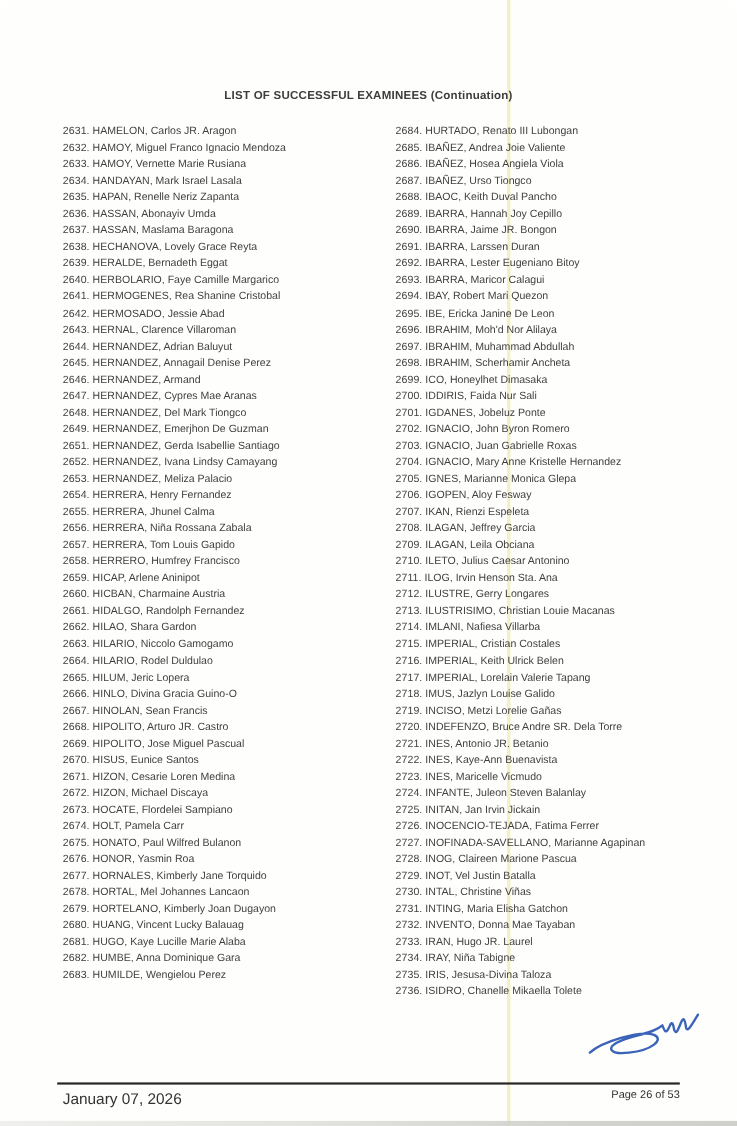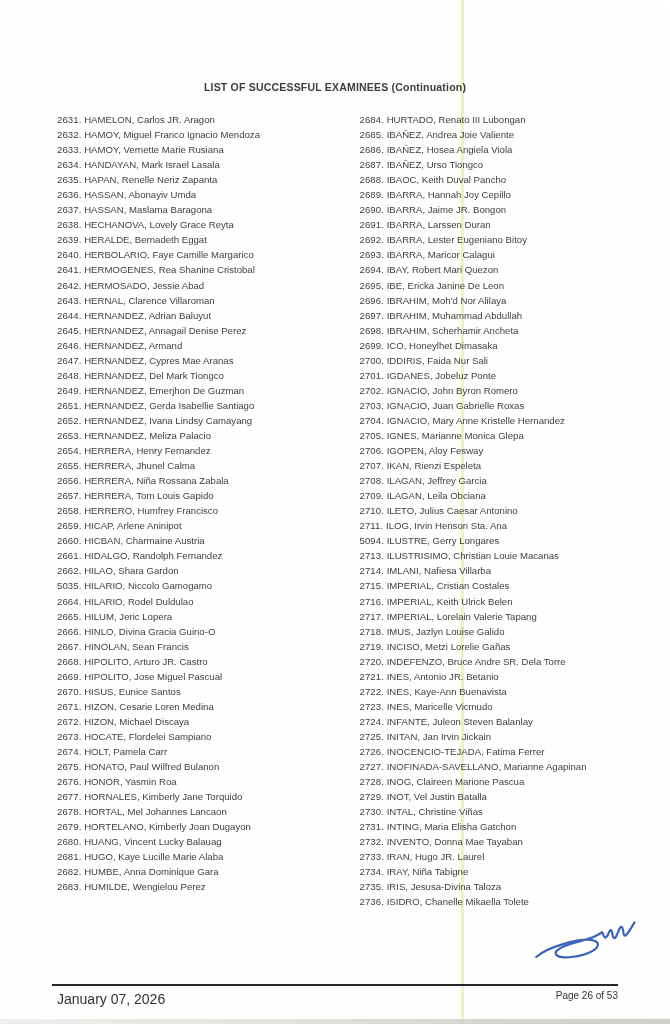--- a/index.html
+++ b/index.html
@@ -98,21 +98,21 @@
         <div class="row"><span class="no">2653.</span> <span>HERNANDEZ, Meliza Palacio</span></div>
         <div class="row"><span class="no">2654.</span> <span>HERRERA, Henry Fernandez</span></div>
         <div class="row"><span class="no">2655.</span> <span>HERRERA, Jhunel Calma</span></div>
         <div class="row"><span class="no">2656.</span> <span>HERRERA, Niña Rossana Zabala</span></div>
         <div class="row"><span class="no">2657.</span> <span>HERRERA, Tom Louis Gapido</span></div>
         <div class="row"><span class="no">2658.</span> <span>HERRERO, Humfrey Francisco</span></div>
         <div class="row"><span class="no">2659.</span> <span>HICAP, Arlene Aninipot</span></div>
         <div class="row"><span class="no">2660.</span> <span>HICBAN, Charmaine Austria</span></div>
         <div class="row"><span class="no">2661.</span> <span>HIDALGO, Randolph Fernandez</span></div>
         <div class="row"><span class="no">2662.</span> <span>HILAO, Shara Gardon</span></div>
-        <div class="row"><span class="no">5035.</span> <span>HILARIO, Niccolo Gamogamo</span></div>
+        <div class="row"><span class="no">2663.</span> <span>HILARIO, Niccolo Gamogamo</span></div>
         <div class="row"><span class="no">2664.</span> <span>HILARIO, Rodel Duldulao</span></div>
         <div class="row"><span class="no">2665.</span> <span>HILUM, Jeric Lopera</span></div>
         <div class="row"><span class="no">2666.</span> <span>HINLO, Divina Gracia Guino-O</span></div>
         <div class="row"><span class="no">2667.</span> <span>HINOLAN, Sean Francis</span></div>
         <div class="row"><span class="no">2668.</span> <span>HIPOLITO, Arturo JR. Castro</span></div>
         <div class="row"><span class="no">2669.</span> <span>HIPOLITO, Jose Miguel Pascual</span></div>
         <div class="row"><span class="no">2670.</span> <span>HISUS, Eunice Santos</span></div>
         <div class="row"><span class="no">2671.</span> <span>HIZON, Cesarie Loren Medina</span></div>
         <div class="row"><span class="no">2672.</span> <span>HIZON, Michael Discaya</span></div>
         <div class="row"><span class="no">2673.</span> <span>HOCATE, Flordelei Sampiano</span></div>
@@ -149,21 +149,21 @@
         <div class="row"><span class="no">2702.</span> <span>IGNACIO, John Byron Romero</span></div>
         <div class="row"><span class="no">2703.</span> <span>IGNACIO, Juan Gabrielle Roxas</span></div>
         <div class="row"><span class="no">2704.</span> <span>IGNACIO, Mary Anne Kristelle Hernandez</span></div>
         <div class="row"><span class="no">2705.</span> <span>IGNES, Marianne Monica Glepa</span></div>
         <div class="row"><span class="no">2706.</span> <span>IGOPEN, Aloy Fesway</span></div>
         <div class="row"><span class="no">2707.</span> <span>IKAN, Rienzi Espeleta</span></div>
         <div class="row"><span class="no">2708.</span> <span>ILAGAN, Jeffrey Garcia</span></div>
         <div class="row"><span class="no">2709.</span> <span>ILAGAN, Leila Obciana</span></div>
         <div class="row"><span class="no">2710.</span> <span>ILETO, Julius Caesar Antonino</span></div>
         <div class="row"><span class="no">2711.</span> <span>ILOG, Irvin Henson Sta. Ana</span></div>
-        <div class="row"><span class="no">5094.</span> <span>ILUSTRE, Gerry Longares</span></div>
+        <div class="row"><span class="no">2712.</span> <span>ILUSTRE, Gerry Longares</span></div>
         <div class="row"><span class="no">2713.</span> <span>ILUSTRISIMO, Christian Louie Macanas</span></div>
         <div class="row"><span class="no">2714.</span> <span>IMLANI, Nafiesa Villarba</span></div>
         <div class="row"><span class="no">2715.</span> <span>IMPERIAL, Cristian Costales</span></div>
         <div class="row"><span class="no">2716.</span> <span>IMPERIAL, Keith Ulrick Belen</span></div>
         <div class="row"><span class="no">2717.</span> <span>IMPERIAL, Lorelain Valerie Tapang</span></div>
         <div class="row"><span class="no">2718.</span> <span>IMUS, Jazlyn Louise Galido</span></div>
         <div class="row"><span class="no">2719.</span> <span>INCISO, Metzi Lorelie Gañas</span></div>
         <div class="row"><span class="no">2720.</span> <span>INDEFENZO, Bruce Andre SR. Dela Torre</span></div>
         <div class="row"><span class="no">2721.</span> <span>INES, Antonio JR. Betanio</span></div>
         <div class="row"><span class="no">2722.</span> <span>INES, Kaye-Ann Buenavista</span></div>

